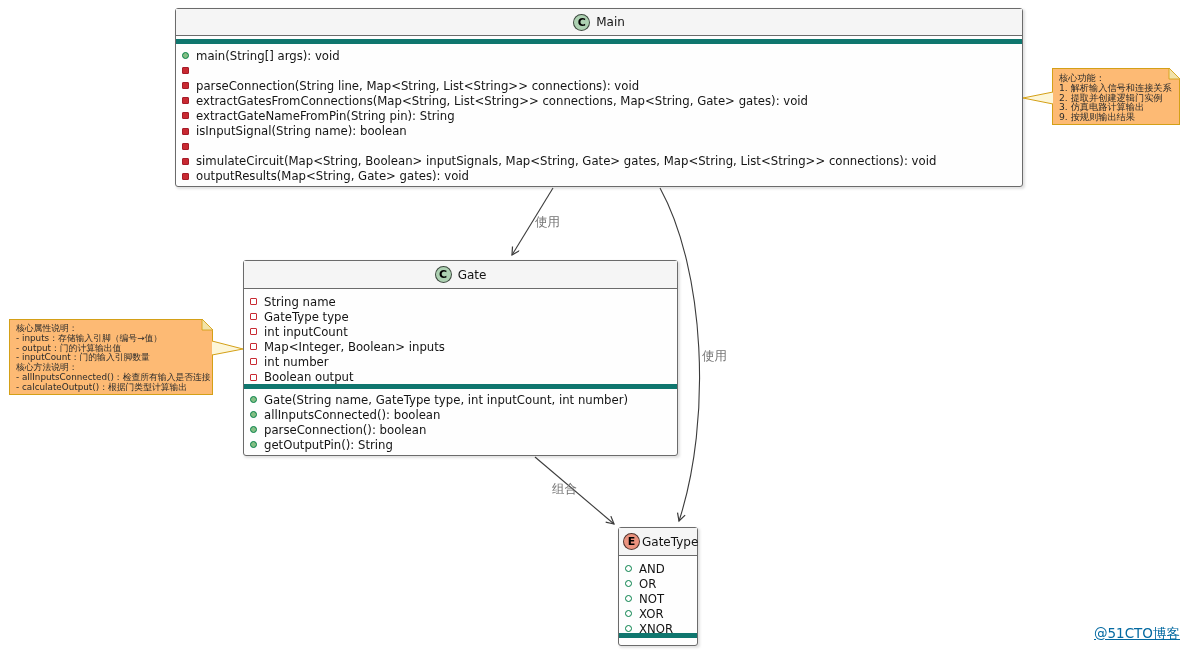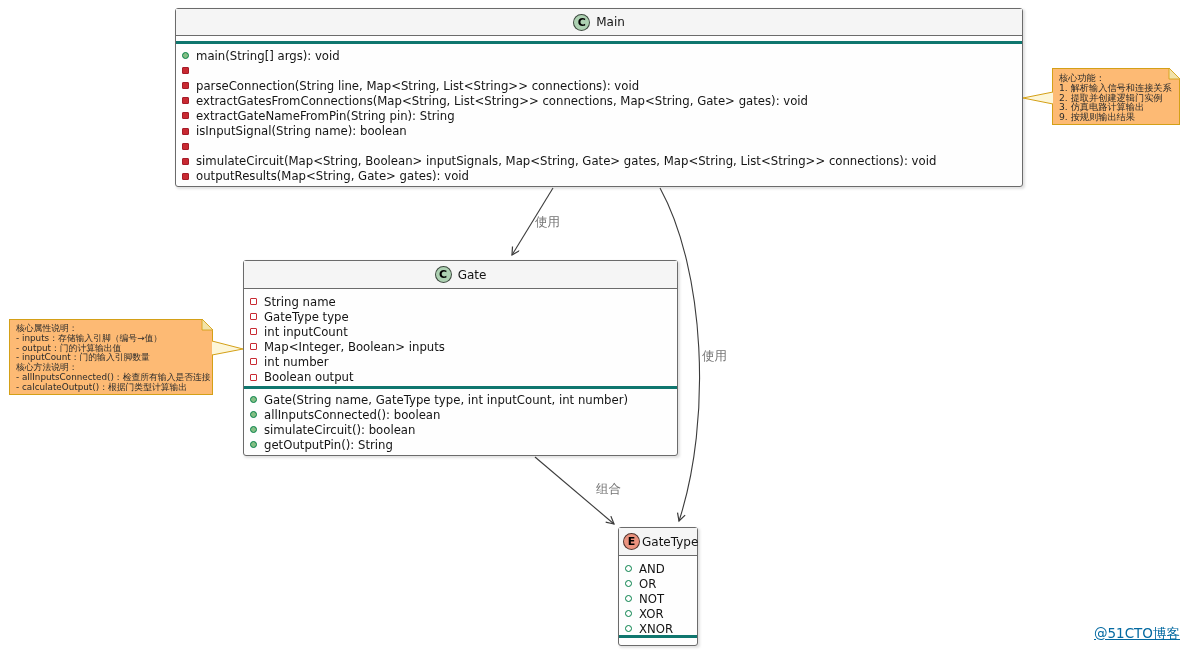--- a/index.html
+++ b/index.html
@@ -26,21 +26,21 @@
   .stype-icon {
     width: 17px; height: 17px; border-radius: 50%;
     border: 1px solid rgba(0,0,0,0.65);
     display: flex; align-items: center; justify-content: center;
     font-weight: bold; font-size: 11px; color: #000; flex: 0 0 auto;
   }
   .stype-c { background: #ADD1B2; }
   .stype-e { background: #EB937F; }
 
   .compartment { width: 100%; }
-  .has-sep { border-bottom: 3px solid #0f766e; }
+  .has-sep { border-bottom: 5px solid #0f766e; }
 
   .member {
     display: flex; align-items: center;
     height: 15.1px; padding-left: 6px;
     font-size: 11.7px; color: #141414; white-space: nowrap;
   }
   .vis-icon { width: 7px; height: 7px; margin-right: 7px; flex: 0 0 auto; }
   .member[data-vis="public-method"]  .vis-icon { background:#84BE84; border:1px solid #038048; border-radius:50%; }
   .member[data-vis="private-method"] .vis-icon { background:#C82931; border:1px solid #A51B28; border-radius:1px; }
   .member[data-vis="private-field"]  .vis-icon { background:#FEFEFE; border:1px solid #C82931; border-radius:1px; }
@@ -173,21 +173,21 @@
           <span>Gate(String name, GateType type, int inputCount, int number)</span>
         </div>
 
         <div class="member" data-vis="public-method">
           <span class="vis-icon"></span>
           <span>allInputsConnected(): boolean</span>
         </div>
 
         <div class="member" data-vis="public-method">
           <span class="vis-icon"></span>
-          <span>simulateCircuit(): boolean</span>
+          <span>parseConnection(): boolean</span>
         </div>
 
         <div class="member" data-vis="public-method">
           <span class="vis-icon"></span>
           <span>getOutputPin(): String</span>
         </div>
       </div>
   </div>
 
   <div class="uml-box" id="box-gatetype" style="left:618px; top:527px; width:80px; height:119px;">
@@ -271,17 +271,17 @@
 
     <polygon points="1168,67 1181.5,67 1181.5,81" fill="#ffffff"></polygon>
     <path d="M 1169,68 L 1180,79 L 1169,79 Z" fill="#F2E3A8" stroke="#D4A017" stroke-width="0.9"></path>
 
     <polygon points="201,318 214.5,318 214.5,332" fill="#ffffff"></polygon>
     <path d="M 202,319 L 213,330 L 202,330 Z" fill="#F2E3A8" stroke="#D4A017" stroke-width="0.9"></path>
   </svg>
 
   <div class="edge-label" style="left:535px; top:214px;">使用</div>
   <div class="edge-label" style="left:702px; top:348px;">使用</div>
-  <div class="edge-label" style="left:596px; top:481px;">组合</div>
+  <div class="edge-label" style="left:552px; top:481px;">组合</div>
 
   <div id="watermark">@51CTO博客</div>
 
 </div>
 
 </body></html>

